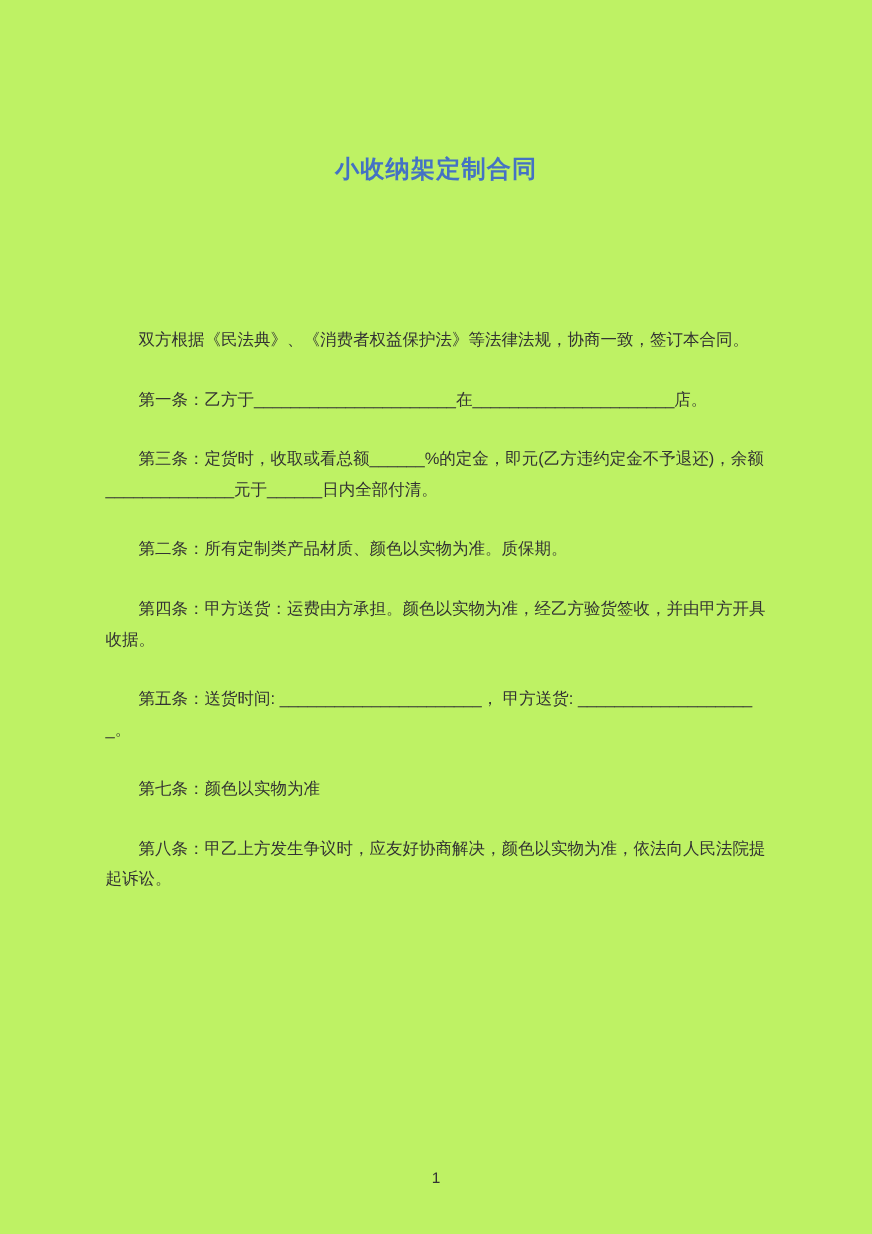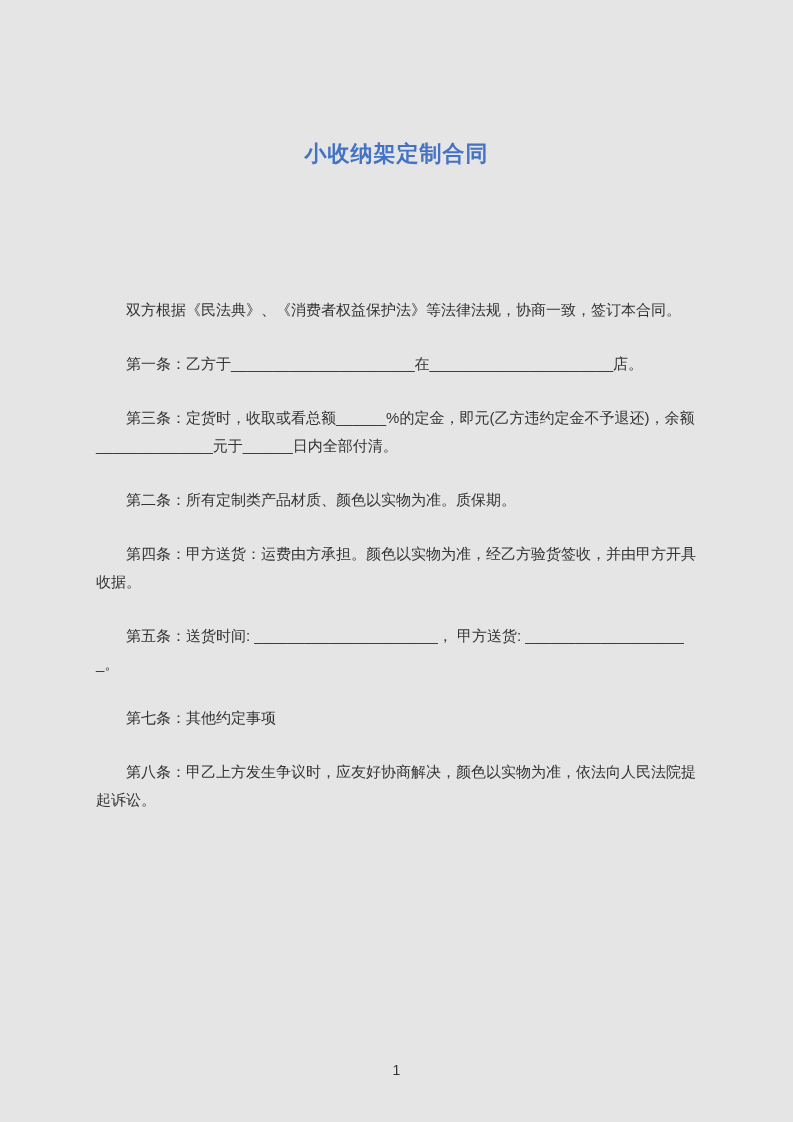--- a/index.html
+++ b/index.html
@@ -5,21 +5,21 @@
     html, body {
       margin: 0;
       padding: 0;
       background: #ffffff;
     }
     .page {
       position: relative;
       width: 793px;
       height: 1122px;
       margin: 0 auto;
-      background: #e5e5e5;
+      background: #bef264;
       font-family: "Liberation Sans", "DejaVu Sans", sans-serif;
       color: #333333;
       overflow: hidden;
       box-sizing: border-box;
       padding: 140px 96px 0 96px;
     }
     .doc-title {
       text-align: center;
       font-size: 22px;
       font-weight: bold;
@@ -61,19 +61,19 @@
 
   <p class="para">第三条：定货时，收取或看总额______%的定金，即元(乙方违约定金不予退还)，余额______________元于______日内全部付清。</p>
 
   <p class="para">第二条：所有定制类产品材质、颜色以实物为准。质保期。</p>
 
   <p class="para">第四条：甲方送货：运费由方承担。颜色以实物为准，经乙方验货签收，并由甲方开具收据。</p>
 
   <p class="para">第五条：送货时间: ______________________， 甲方送货: ____________________。</p>
 
 
-  <p class="para">第七条：其他约定事项</p>
+  <p class="para">第七条：颜色以实物为准</p>
 
   <p class="para">第八条：甲乙上方发生争议时，应友好协商解决，颜色以实物为准，依法向人民法院提起诉讼。</p>
 
   <div class="page-number">1</div>
 
 </div>
 
 </body></html>

